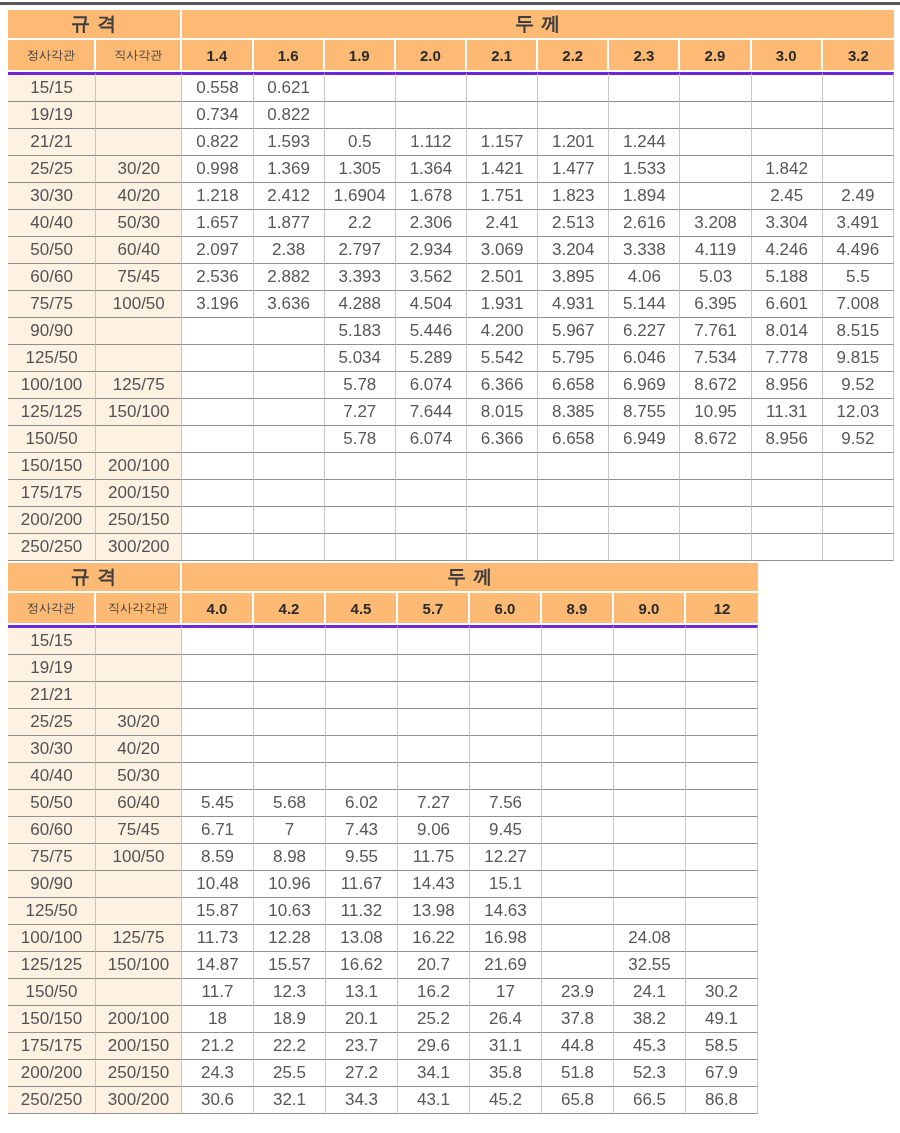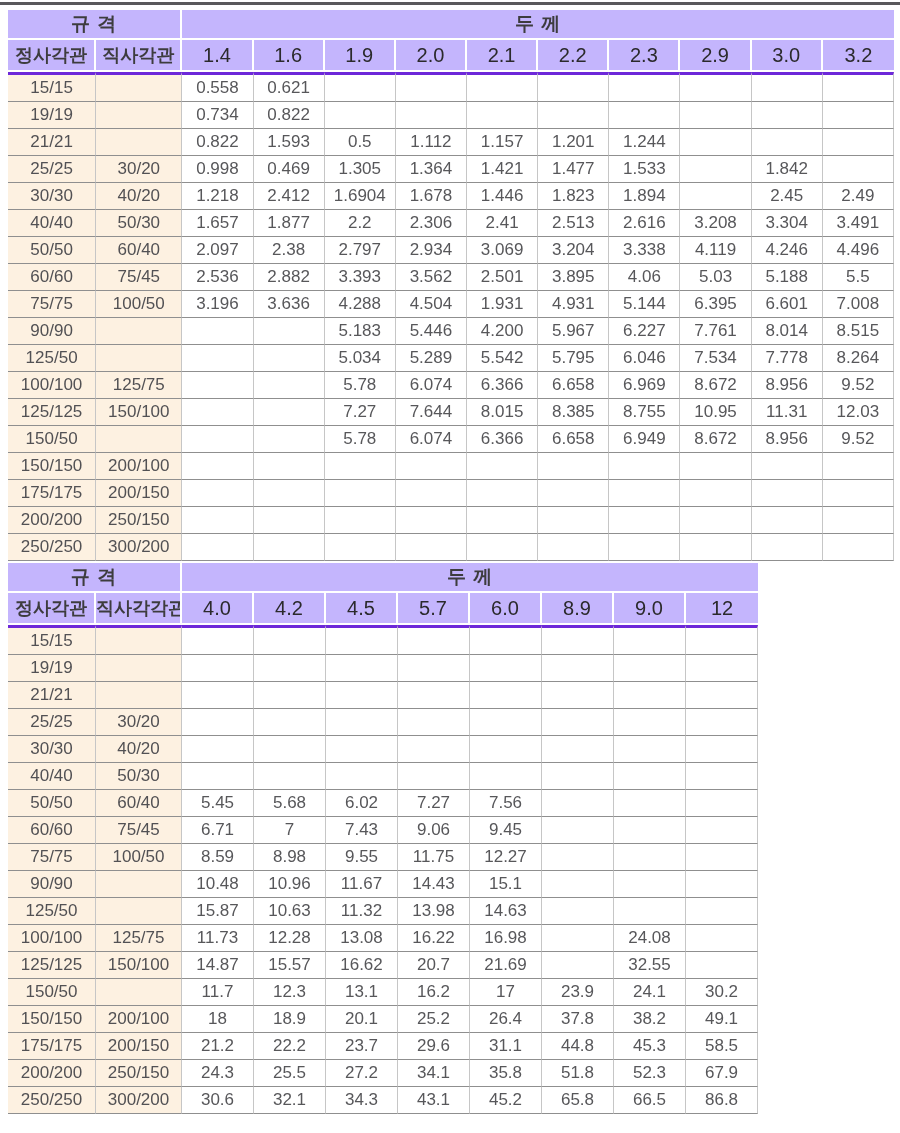--- a/index.html
+++ b/index.html
@@ -8,25 +8,25 @@
   .top-rule{height:3px;background:#59585b;margin:2px 0 5px 0;}
   .tables{padding-left:8px;}
   table.spec{border-collapse:separate;border-spacing:0;table-layout:fixed;}
   table.t1{width:886px;}
   table.t2{width:750px;margin-top:2px;}
   col.sq{width:88px;}
   col.rc{width:86px;}
   table.t1 col.v{width:71px;}
   table.t2 col.v{width:72px;}
   th,td{padding:0;text-align:center;vertical-align:middle;white-space:nowrap;overflow:hidden;}
-  thead th{background:#c4b5fd;border-right:2px solid #fff;border-bottom:2px solid #fff;}
+  thead th{background:#fdba74;border-right:2px solid #fff;border-bottom:2px solid #fff;}
   thead tr.group th{height:28px;font-size:19px;font-weight:bold;color:#3d3c3e;letter-spacing:1px;}
   thead tr.cols th{height:30px;}
-  thead th.k{font-size:18px;font-weight:bold;color:#3d3c3e;}
-  thead th.n{font-size:20px;font-weight:normal;color:#2b2a2c;}
+  thead th.k{font-size:12px;font-weight:normal;color:#3d3c3e;}
+  thead th.n{font-size:15px;font-weight:bold;color:#2b2a2c;}
   thead th:last-child{border-right:none;}
   tbody td{height:26px;border-bottom:1px solid #8f8f8f;border-right:1px solid #c6c6c6;
            font-size:17px;color:#57575a;}
   tbody tr.first td{border-top:3px solid #6d28d9;}
   tbody td.lbl{background:#fdf1e1;color:#525154;}
 </style>
 </head>
 <body>
 
 <div class="page">
@@ -107,38 +107,38 @@
             <td class="val">1.201</td>
             <td class="val">1.244</td>
             <td class="val"></td>
             <td class="val"></td>
             <td class="val"></td>
           </tr>
           <tr>
             <td class="lbl">25/25</td>
             <td class="lbl">30/20</td>
             <td class="val">0.998</td>
-            <td class="val">0.469</td>
+            <td class="val">1.369</td>
             <td class="val">1.305</td>
             <td class="val">1.364</td>
             <td class="val">1.421</td>
             <td class="val">1.477</td>
             <td class="val">1.533</td>
             <td class="val"></td>
             <td class="val">1.842</td>
             <td class="val"></td>
           </tr>
           <tr>
             <td class="lbl">30/30</td>
             <td class="lbl">40/20</td>
             <td class="val">1.218</td>
             <td class="val">2.412</td>
             <td class="val">1.6904</td>
             <td class="val">1.678</td>
-            <td class="val">1.446</td>
+            <td class="val">1.751</td>
             <td class="val">1.823</td>
             <td class="val">1.894</td>
             <td class="val"></td>
             <td class="val">2.45</td>
             <td class="val">2.49</td>
           </tr>
           <tr>
             <td class="lbl">40/40</td>
             <td class="lbl">50/30</td>
             <td class="val">1.657</td>
@@ -213,21 +213,21 @@
             <td class="lbl"></td>
             <td class="val"></td>
             <td class="val"></td>
             <td class="val">5.034</td>
             <td class="val">5.289</td>
             <td class="val">5.542</td>
             <td class="val">5.795</td>
             <td class="val">6.046</td>
             <td class="val">7.534</td>
             <td class="val">7.778</td>
-            <td class="val">8.264</td>
+            <td class="val">9.815</td>
           </tr>
           <tr>
             <td class="lbl">100/100</td>
             <td class="lbl">125/75</td>
             <td class="val"></td>
             <td class="val"></td>
             <td class="val">5.78</td>
             <td class="val">6.074</td>
             <td class="val">6.366</td>
             <td class="val">6.658</td>

